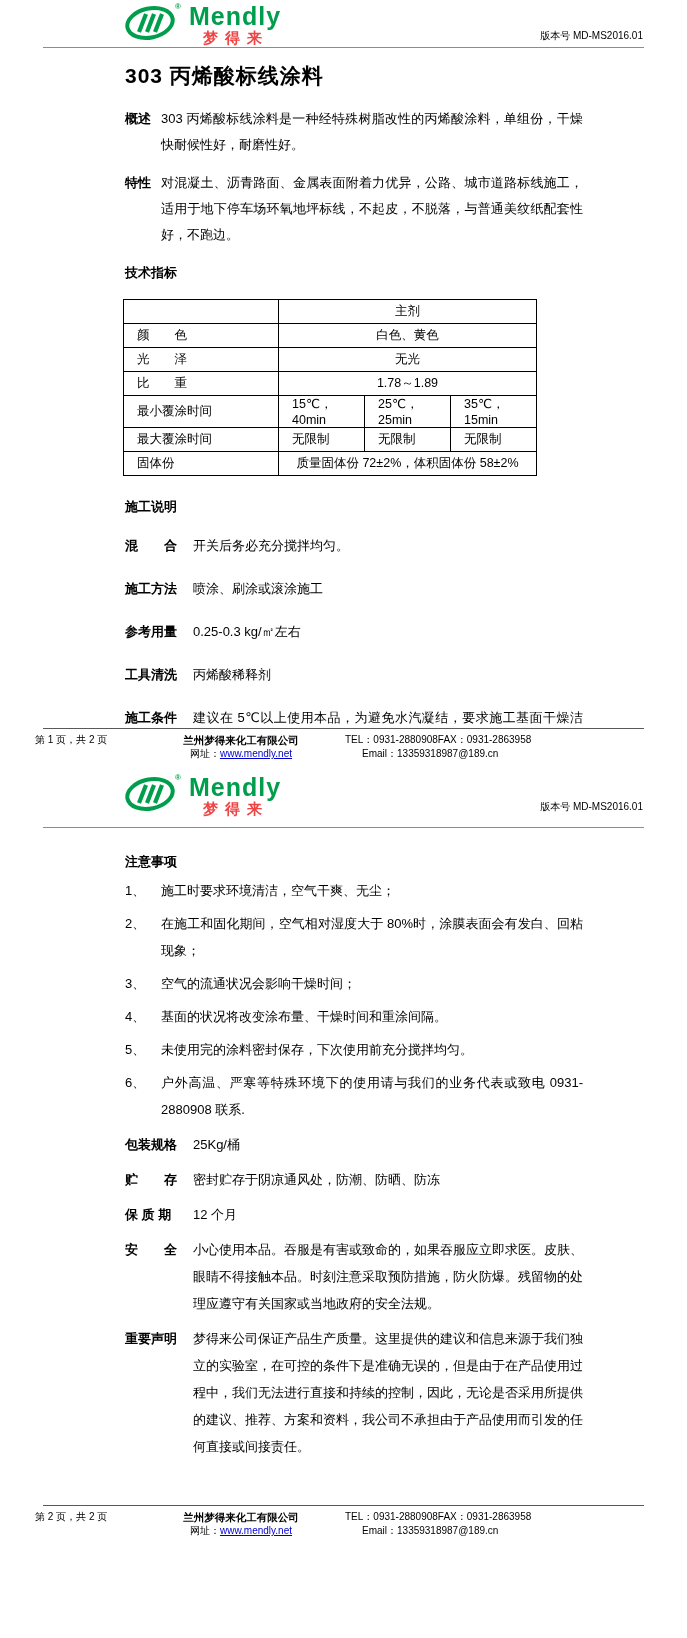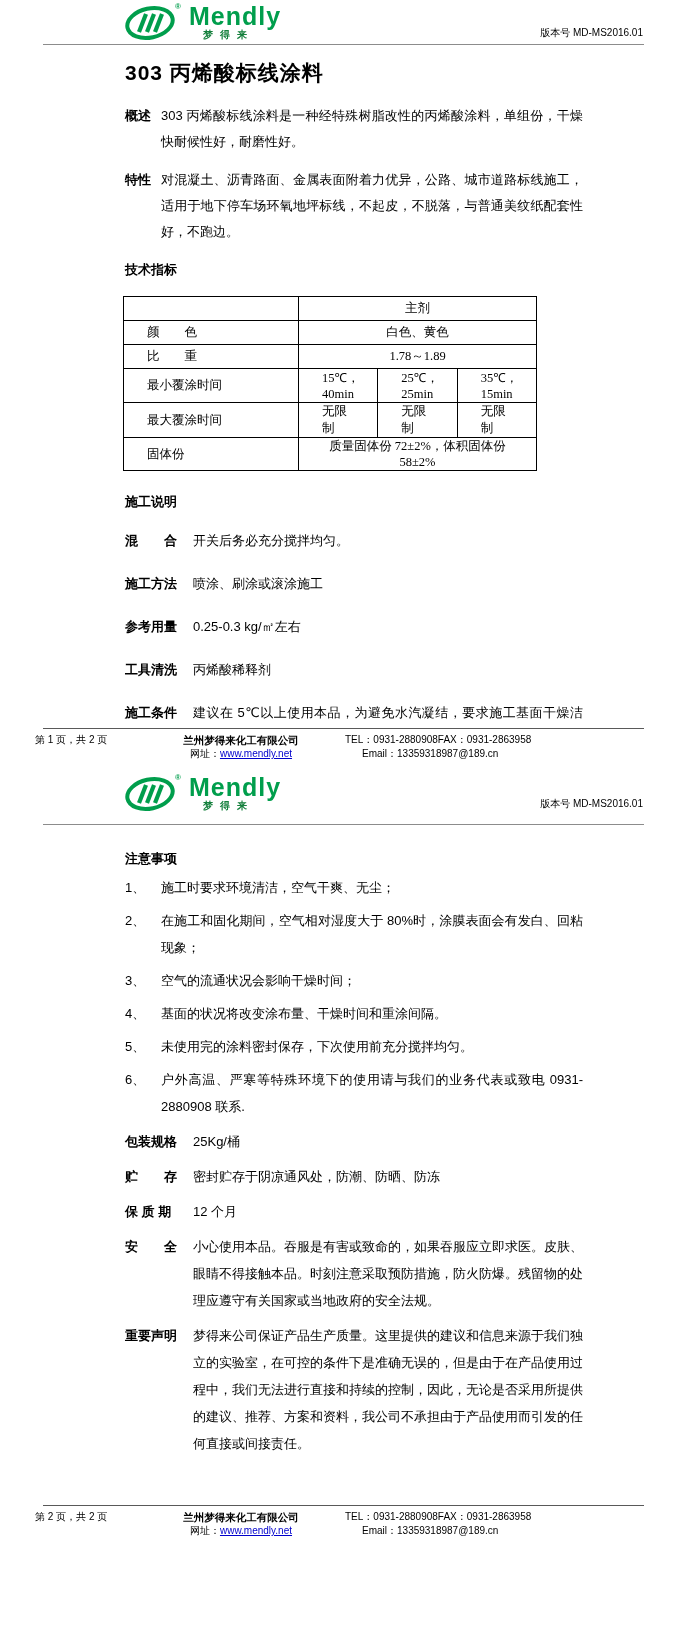--- a/index.html
+++ b/index.html
@@ -6,40 +6,40 @@
   body { font-family:"Liberation Sans","DejaVu Sans",sans-serif; color:#000; }
   .doc { position:relative; width:687px; height:1638px; background:#fff; overflow:hidden; margin:0 auto; }
 
   
   .header { display:flex; justify-content:space-between; align-items:flex-end; padding:4px 44px 2px 125px; }
   .logo { display:flex; align-items:flex-start; }
   .logo-emblem { position:relative; width:52px; height:38px; }
   .logo-reg { position:absolute; top:-2px; right:-4px; font-size:8px; color:#009e4c; font-weight:bold; }
   .logo-text { margin-left:12px; line-height:1; }
   .brand-en { color:#009e4c; font-weight:bold; font-size:25px; letter-spacing:1px; }
-  .brand-cn { color:#15803d; font-weight:bold; font-size:10px; letter-spacing:7px; margin-top:1px; margin-left:14px; }
+  .brand-cn { color:#ef4444; font-weight:bold; font-size:15px; letter-spacing:7px; margin-top:1px; margin-left:14px; }
   .version { font-size:10px; line-height:12px; margin-bottom:3px; white-space:nowrap; }
   .rule { height:1px; background:#8c8c8c; margin:0 43px; }
 
   
   .p1 { height:728px; overflow:hidden; }
   .p2 { height:744px; overflow:hidden; }
 
   .title { font-size:21px; font-weight:bold; margin:14px 44px 0 125px; letter-spacing:1px; }
 
   .content { width:458px; margin-left:125px; font-size:13px; }
   .para { display:flex; margin-top:12px; line-height:26px; }
   .para-label { flex:0 0 36px; font-weight:bold; white-space:pre; }
   .para-text { flex:1; text-align:justify; }
   .first-para { margin-top:16px; }
 
   .sec-heading { font-weight:bold; font-size:13px; margin-top:16px; }
 
   table.spec { border-collapse:collapse; margin-top:17px; margin-left:-2px; font-size:12.5px; table-layout:fixed; width:414px; }
-  table.spec td { border:1px solid #000; height:23px; padding:0 23px;font-family:Liberation Serif, serif; }
+  table.spec td { border:1px solid #000; height:23px; padding:0 13px; }
   td.c-label { width:128px; white-space:pre; }
   td.c-val { text-align:center; width:88px; }
   td.c-span { text-align:center; }
 
   .item { display:flex; margin-top:17px; line-height:26px; }
   .item-label { flex:0 0 68px; font-weight:bold; white-space:pre; }
   .item-text { flex:1; text-align:justify; }
 
   .note { display:flex; margin-top:6px; line-height:27px; }
   .note-num { flex:0 0 36px; }
@@ -113,20 +113,24 @@
         <tbody>
             <tr>
           <td class="c-label"></td>
           <td class="c-span" colspan="3">主剂</td>
         </tr>
         <tr>
           <td class="c-label">颜　　色</td>
           <td class="c-span" colspan="3">白色、黄色</td>
         </tr>
         <tr>
+          <td class="c-label">光　　泽</td>
+          <td class="c-span" colspan="3">无光</td>
+        </tr>
+        <tr>
           <td class="c-label">比　　重</td>
           <td class="c-span" colspan="3">1.78～1.89</td>
         </tr>
         <tr>
           <td class="c-label">最小覆涂时间</td>
           <td class="c-val" style="text-align:left">15℃，40min</td>
           <td class="c-val" style="text-align:left">25℃，25min</td>
           <td class="c-val" style="text-align:left">35℃，15min</td>
         </tr>
         <tr>

